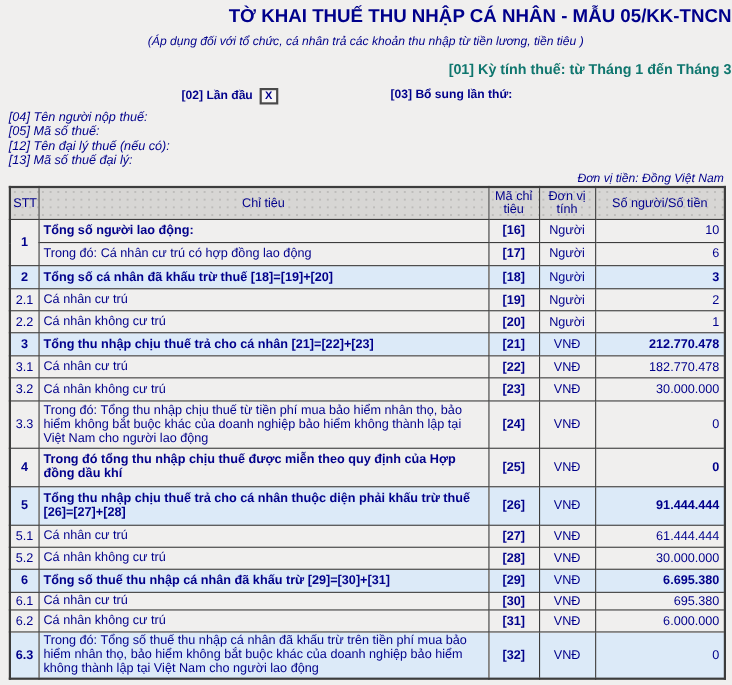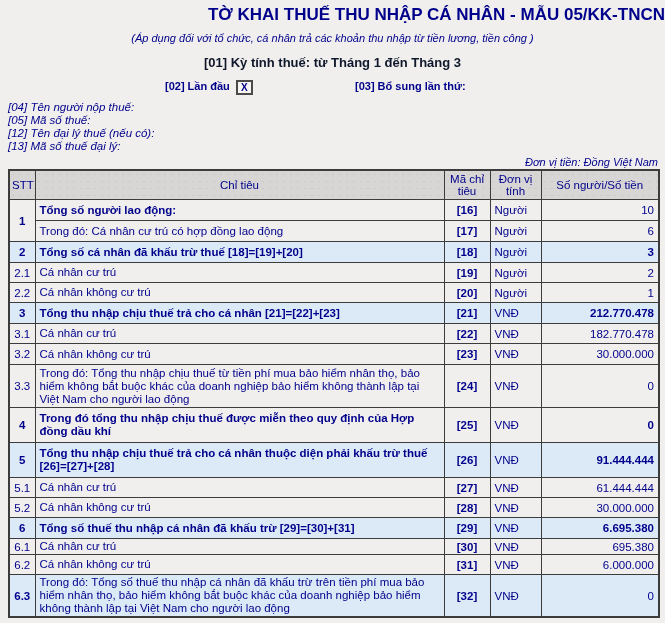--- a/index.html
+++ b/index.html
@@ -12,21 +12,21 @@
     overflow:hidden;
   }
   .title {
     text-align:right; font-weight:bold; font-size:17px;
     padding-top:5px; letter-spacing:0px;
   }
   .subtitle {
     text-align:center; font-style:italic; font-size:11px; margin-top:7px;
   }
   .period {
-    text-align:center; font-weight:bold; font-size:13px; color:#0f172a; margin-top:11px;
+    text-align:right; font-weight:bold; font-size:13px; color:#0f766e; margin-top:11px;
   }
   .declare-row {
     position:relative; height:17px; margin-top:8px;
     font-size:11px; font-weight:bold;
   }
   .first-time { position:absolute; left:165px; top:2px; }
   .chk {
     display:inline-block; width:17px; height:15px; margin-left:6px;
     border:2px solid #4a4a4a; background:#f7f6f5;
     text-align:center; font-size:10px; font-weight:bold; line-height:12px;
@@ -57,30 +57,30 @@
     font-weight:normal; text-align:center; line-height:12px; padding:2px;
   }
   col.c-stt  { width:26px; }
   col.c-lbl  { width:409px; }
   col.c-code { width:46px; }
   col.c-unit { width:51px; }
   col.c-val  { width:118px; }
   td.stt  { text-align:center; padding:1px 1px; }
   td.lbl  { text-align:left; line-height:13px; }
   td.code { text-align:center; font-weight:bold; }
-  td.unit { text-align:left; }
+  td.unit { text-align:center; }
   td.val  { text-align:right; padding-right:6px; }
   tr.hl td { background:#DCEAF8; }
   .b { font-weight:bold; }
 </style>
 </head>
 <body>
 
 <div class="title">TỜ KHAI THUẾ THU NHẬP CÁ NHÂN - MẪU 05/KK-TNCN</div>
-<div class="subtitle">(Áp dụng đối với tổ chức, cá nhân trả các khoản thu nhập từ tiền lương, tiền công )</div>
+<div class="subtitle">(Áp dụng đối với tổ chức, cá nhân trả các khoản thu nhập từ tiền lương, tiền tiêu )</div>
 <div class="period">[01] Kỳ tính thuế: từ Tháng 1 đến Tháng 3</div>
 
 <div class="declare-row">
   <span class="first-time">
     <span>[02] Lần đầu</span><span class="chk">X</span>
   </span>
   <span class="supplement">[03] Bổ sung lần thứ:</span>
 </div>
 
 <div class="info-block">

